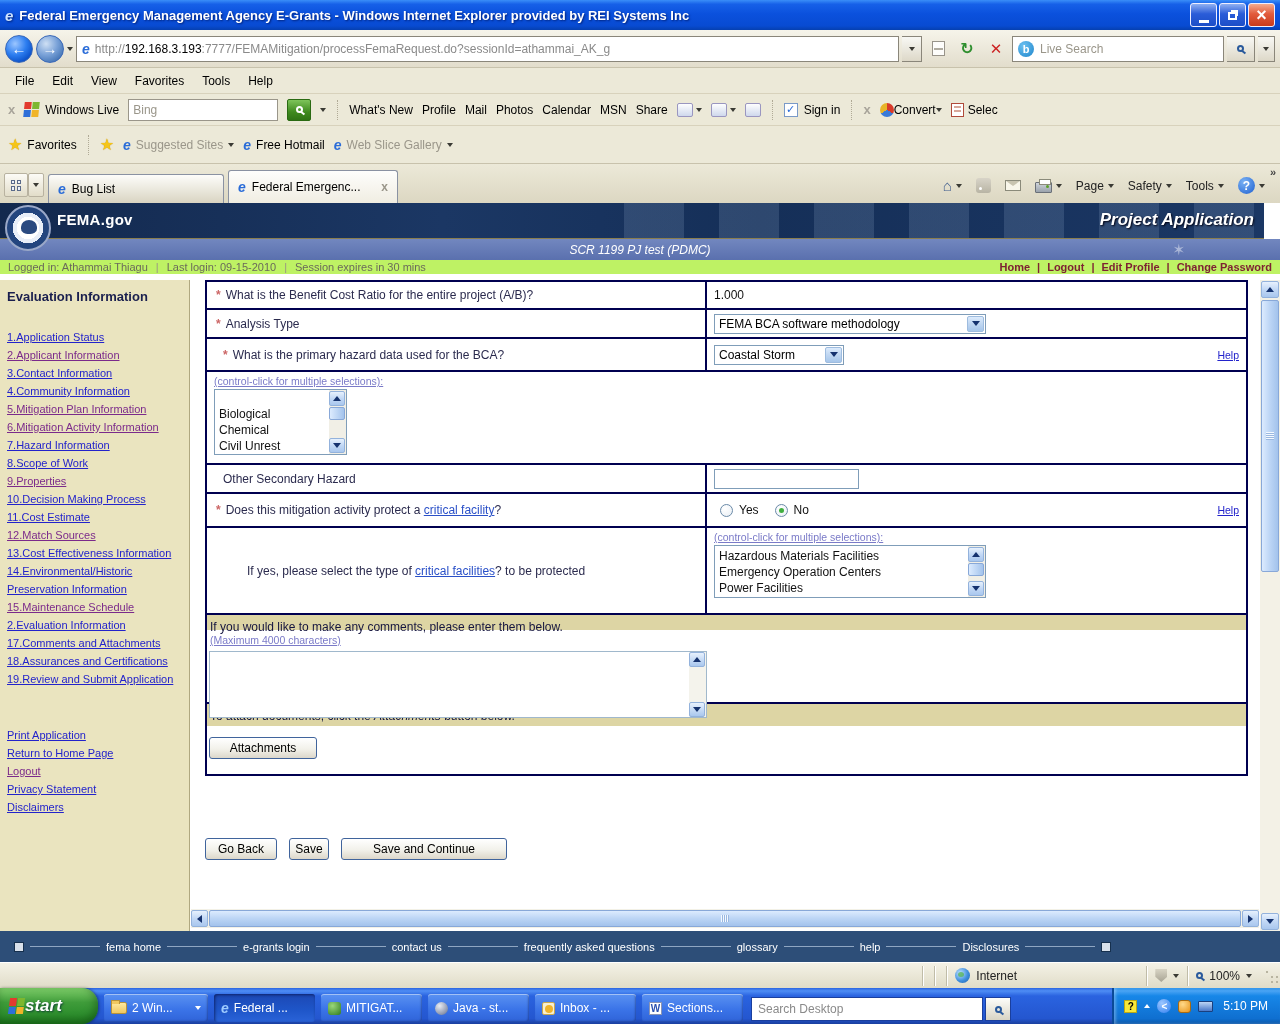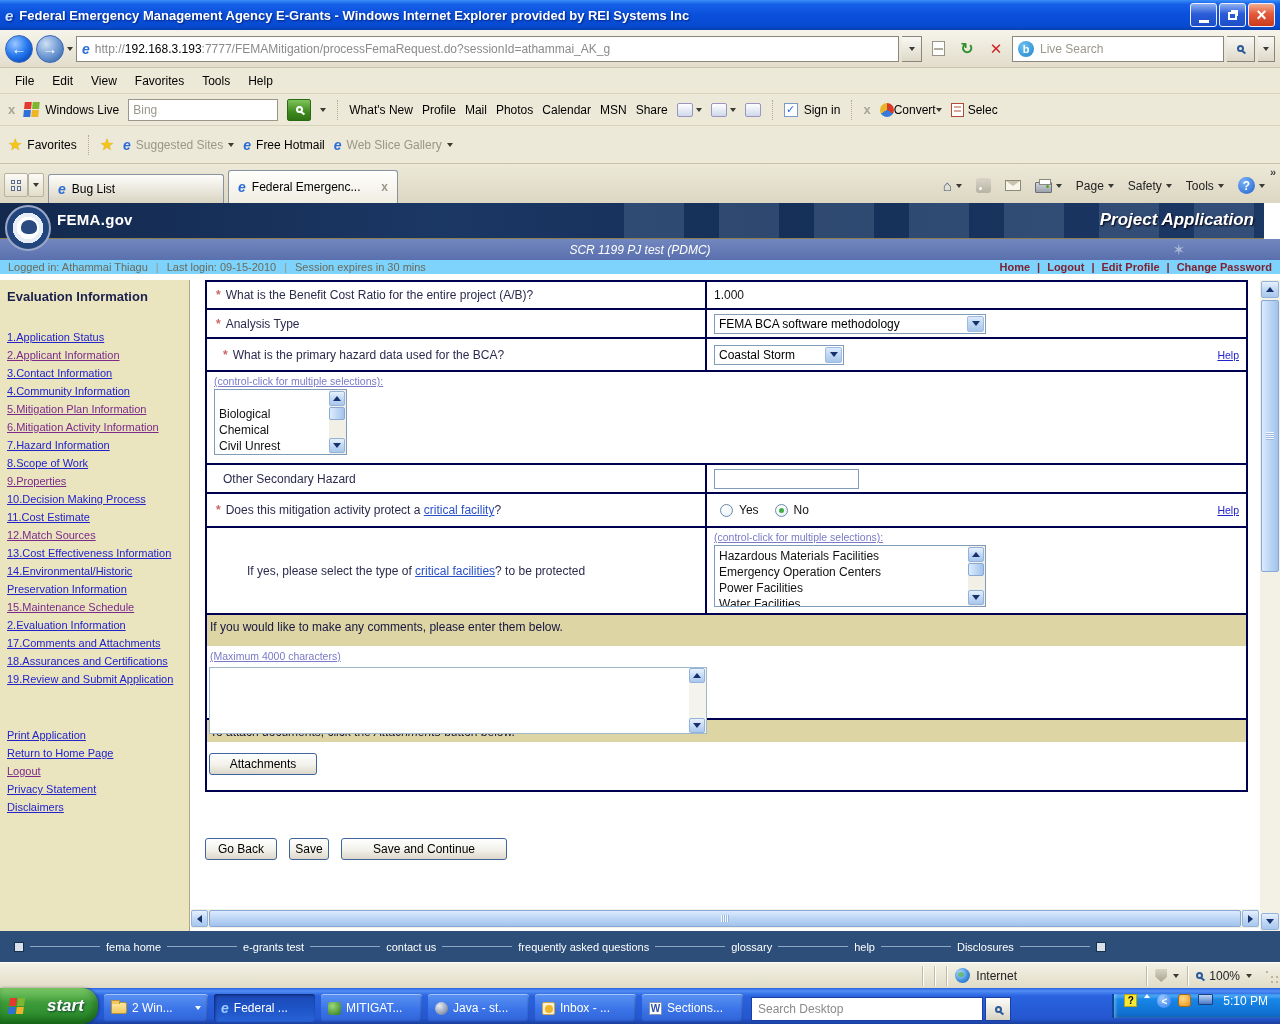--- a/index.html
+++ b/index.html
@@ -102,21 +102,21 @@
   #page{position:absolute;top:203px;left:0;right:0;height:759px;background:#fff}
   .hdr1{position:absolute;top:0;left:0;right:16px;height:36px;background:linear-gradient(90deg,#13294e 0%,#1b3764 35%,#152f58 60%,#1b3764 100%);border-bottom:1px solid #8a7e4e}
   .hdr1::after{content:"";position:absolute;right:0;top:0;bottom:0;width:640px;background:repeating-linear-gradient(90deg,rgba(160,185,215,.18) 0 60px,rgba(20,40,80,0) 60px 95px)}
   .seal{position:absolute;top:2px;left:5px;width:46px;height:46px;border-radius:50%;z-index:6;
     background:radial-gradient(circle,#fff 0 38%,#e8eef8 38% 52%,#23457e 52% 100%);border:2px solid #9aa8c8}
   .seal::after{content:"";position:absolute;left:14px;top:13px;width:16px;height:14px;border-radius:50% 50% 40% 40%;background:#2a4a80}
   .brand{position:absolute;left:57px;top:8px;color:#fff;font-weight:bold;font-size:15px;letter-spacing:.3px;z-index:7}
   .app-title{position:absolute;right:10px;top:7px;color:#fff;font-weight:bold;font-style:italic;font-size:17px;z-index:7;text-shadow:1px 1px 2px #001}
   .hdr2{position:absolute;top:36px;left:0;right:0;height:21px;background:linear-gradient(180deg,#7287bf,#5a70ae);display:flex;align-items:center;justify-content:center;color:#fff;font-style:italic;font-size:12px}
   .hdr2 .deco-star{position:absolute;right:95px;top:2px;color:rgba(255,255,255,.45);font-size:15px}
-  .hdr3{position:absolute;top:57px;left:0;right:0;height:14px;background:#7dd3fc;display:flex;align-items:center;padding:0 8px;font-size:11px;color:#6a6a5a}
+  .hdr3{position:absolute;top:57px;left:0;right:0;height:14px;background:#bef264;display:flex;align-items:center;padding:0 8px;font-size:11px;color:#6a6a5a}
   .sess span + span::before{content:"|";margin:0 8px;color:#9a9684}
   .mnav{margin-left:auto;display:flex;align-items:flex-start;font-weight:bold;color:#7d2332}
   .mnav span + span::before{content:"|";margin:0 7px;color:#7d2332}
   .mnav span{cursor:pointer}
 
   
   .pbody{position:absolute;top:77px;left:0;right:0;height:651px}
   .sidebar{position:absolute;left:0;top:0;bottom:0;width:190px;background:#eae4bf;border-right:1px solid #b0a880;padding:9px 7px;overflow:hidden}
   .sb-head{font-size:13px;font-weight:bold;color:#1a1f4e;margin-bottom:24px}
   .side-item{display:block;line-height:18px;font-size:11px;text-decoration:underline;color:#2323cb;cursor:pointer}
@@ -178,40 +178,40 @@
   
   #statusbar{position:absolute;top:962px;left:0;right:0;height:26px;background:linear-gradient(180deg,#f4f2e6,#e0dcc8);border-top:1px solid #fff;display:flex;align-items:center}
   .st-sec{height:20px;border-left:1px solid #c0bca8;box-shadow:inset 1px 0 0 #fff;display:flex;align-items:center;padding:0 8px;gap:6px;color:#222;font-size:12px}
   .globe-icon{width:15px;height:15px;border-radius:50%;background:radial-gradient(circle at 35% 35%,#bfe2ff,#3f8edd 55%,#1c5faa);position:relative}
   .globe-icon::after{content:"";position:absolute;left:3px;top:4px;width:6px;height:5px;border-radius:50%;background:#5ab45a;opacity:.8}
   .shield-icon{width:12px;height:13px;background:linear-gradient(#d8d4c4,#a8a494);clip-path:polygon(0 0,100% 0,100% 60%,50% 100%,0 60%)}
   .grip{width:14px;height:14px;margin:0 2px 0 4px;background:radial-gradient(circle at 3px 3px,#b8b4a0 1.2px,transparent 1.5px),radial-gradient(circle at 8px 8px,#b8b4a0 1.2px,transparent 1.5px),radial-gradient(circle at 13px 13px,#b8b4a0 1.2px,transparent 1.5px),radial-gradient(circle at 8px 13px,#b8b4a0 1.2px,transparent 1.5px),radial-gradient(circle at 13px 8px,#b8b4a0 1.2px,transparent 1.5px)}
 
   
   #taskbar{position:absolute;top:988px;left:0;right:0;height:36px;background:linear-gradient(180deg,#2a63e0 0%,#4e8df4 8%,#2a63e0 22%,#2456cf 85%,#1a3f9e 100%);display:flex;align-items:center}
-  .start-btn{width:98px;height:36px;border-radius:0 16px 16px 0;background:linear-gradient(180deg,#7fcf6a 0%,#3f9c3a 40%,#2e8f2e 72%,#1f7a1f 100%);box-shadow:inset -3px -3px 8px rgba(0,40,0,.35),1px 0 3px rgba(0,0,0,.4);display:flex;align-items:center;padding-left:9px;gap:22px;color:#fff;font-weight:bold;font-style:italic;font-size:17px;text-shadow:1px 1px 2px #143;cursor:pointer}
+  .start-btn{width:98px;height:36px;border-radius:0 16px 16px 0;background:linear-gradient(180deg,#7fcf6a 0%,#3f9c3a 40%,#2e8f2e 72%,#1f7a1f 100%);box-shadow:inset -3px -3px 8px rgba(0,40,0,.35),1px 0 3px rgba(0,0,0,.4);display:flex;align-items:center;padding-left:9px;gap:0;color:#fff;font-weight:bold;font-style:italic;font-size:17px;text-shadow:1px 1px 2px #143;cursor:pointer}
   .start-flag{width:16px;height:16px;display:grid;grid-template-columns:7px 7px;grid-gap:1px;transform:skewX(-8deg)}
   .start-flag i:nth-child(1){background:#e23a2e}.start-flag i:nth-child(2){background:#7db72f}
   .start-flag i:nth-child(3){background:#2e6fd8}.start-flag i:nth-child(4){background:#f0b429}
   .task{height:28px;margin:4px 0 0 6px;border-radius:3px;background:linear-gradient(180deg,#5a92f2,#3b74e8 55%,#2f63d8);box-shadow:inset 0 1px 0 rgba(255,255,255,.45),inset -1px -1px 2px rgba(0,0,40,.3);display:flex;align-items:center;padding:0 7px;gap:5px;color:#fff;font-size:12px;width:101px;white-space:nowrap;overflow:hidden;cursor:pointer}
   .task.active{background:linear-gradient(180deg,#1c48b4,#1e55c8 55%,#2a63d8);box-shadow:inset 1px 1px 3px rgba(0,0,40,.55)}
   .folder-ic{width:16px;height:12px;background:linear-gradient(#ffe9a0,#f0c860);border:1px solid #b8923a;border-radius:1px 2px 2px 1px;position:relative;flex:0 0 auto}
   .folder-ic::before{content:"";position:absolute;left:-1px;top:-3px;width:7px;height:3px;background:#f0c860;border:1px solid #b8923a;border-bottom:none}
   .tk-ie::after{content:"e";font-style:italic;font-weight:bold;color:#9ecbff;font-size:14px}
   .tk-green{width:13px;height:13px;border-radius:3px;background:radial-gradient(circle at 35% 30%,#9ad87a,#2f7a1e);flex:0 0 auto}
   .tk-java{width:13px;height:13px;border-radius:50%;background:radial-gradient(circle at 35% 30%,#e8ecf4,#8a94ac 70%,#5a647c);flex:0 0 auto}
   .tk-inbox{width:13px;height:13px;background:#f8f0d0;border:1px solid #c8a850;border-radius:2px;position:relative;flex:0 0 auto}
   .tk-inbox::after{content:"";position:absolute;left:2px;top:2px;width:8px;height:8px;border-radius:50%;background:#f0b429}
   .tk-word{width:13px;height:13px;background:#fff;border:1px solid #8a94b4;color:#2a50b0;font-weight:bold;font-size:10px;display:flex;align-items:center;justify-content:center;flex:0 0 auto}
   .tk-word::after{content:"W"}
   .tb-search{height:24px;margin:6px 0 0 8px;background:#fff;width:232px;display:flex;align-items:center;padding:0 6px;border:1px solid #1a3f9e}
   .tb-search input{border:none;outline:none;width:100%;font-family:inherit;font-size:12px;color:#444}
   .tb-search input::placeholder{color:#8a8a8a}
   .tb-mag{width:26px;height:24px;margin:6px 0 0 2px;background:linear-gradient(#fdfdfa,#d8d4c4);border:1px solid #1a3f9e;display:flex;align-items:center;justify-content:center;cursor:pointer}
-  .tray{margin-left:auto;height:24px;background:linear-gradient(180deg,#1787e8 0%,#4aa4f4 8%,#1787e8 22%,#0f6fd0 85%,#0a56a8 100%);border-left:2px solid #0a4a98;box-shadow:inset 2px 0 3px rgba(255,255,255,.3);display:flex;align-items:flex-start;padding:0 12px 0 10px;gap:7px;color:#fff}
+  .tray{margin-left:auto;height:36px;background:linear-gradient(180deg,#1787e8 0%,#4aa4f4 8%,#1787e8 22%,#0f6fd0 85%,#0a56a8 100%);border-left:2px solid #0a4a98;box-shadow:inset 2px 0 3px rgba(255,255,255,.3);display:flex;align-items:center;padding:0 12px 0 10px;gap:7px;color:#fff}
   .tr-q{width:13px;height:13px;background:#f8e838;border:1px solid #b8a818;color:#000;font-weight:bold;font-size:10px;display:flex;align-items:center;justify-content:center}
   .tr-q::after{content:"?"}
   .tr-chev{width:14px;height:14px;border-radius:50%;background:radial-gradient(circle at 35% 30%,#9cc6ff,#2d7ef0);color:#fff;font-size:10px;font-weight:bold;display:flex;align-items:center;justify-content:center}
   .tr-chev::after{content:"<"}
   .tr-orange{width:13px;height:13px;border-radius:3px;background:radial-gradient(circle at 35% 30%,#ffd98a,#e8941a);border:1px solid #a86a10}
   .tr-net{width:15px;height:11px;background:linear-gradient(#bcd5f5,#4a78c8);border:1px solid #1a3f7e;border-radius:1px}
   .clock{font-size:12px;margin-left:3px}
 </style>
 </head>
 <body>
@@ -545,39 +545,39 @@
             <a class="help-link">Help</a>
           </div>
         </div>
 
         <div class="frow" style="height:87px">
           <div class="lc ind2">
               <span><span>If yes, please select the type of </span><a class="flink">critical facilities</a><span>? to be protected</span></span>
             </div>
           <div class="vc block">
             <div class="hint">(control-click for multiple selections):</div>
-            <div class="xp-list" style="width:272px;height:62px;margin-top:2px">
+            <div class="xp-list" style="width:272px;height:53px;margin-top:2px">
               <div>Hazardous Materials Facilities</div>
               <div>Emergency Operation Centers</div>
               <div>Power Facilities</div>
               <div>Water Facilities</div>
               <div class="lb-sb">
                 <span class="sbb t">
                     <span class="tri u"></span>
                   </span>
                 <span class="th" style="top:17px;height:13px"></span>
                 <span class="sbb b">
                     <span class="tri d"></span>
                   </span>
               </div>
             </div>
           </div>
         </div>
 
-        <div class="fband" style="height:33px">
+        <div class="fband" style="height:17px">
           <span>If you would like to make any comments, please enter them below.</span>
         </div>
 
         <div class="fsingle" style="height:72px;border-top:none">
           <div class="hint" style="position:absolute;left:3px;top:4px">(Maximum 4000 characters)</div>
           <div class="ta-wrap">
             <textarea style=""></textarea>
             <div class="ta-sb">
               <span class="sbb t" style="position:absolute;top:0;left:0;width:16px;height:15px;background:linear-gradient(180deg,#e7f1fd,#a9c7ee);border:1px solid #93b2dc;border-radius:2px;display:flex;align-items:center;justify-content:center">
                   <span class="tri u"></span>
@@ -624,21 +624,21 @@
           <span class="tri d"></span>
         </span>
     </div>
   </div>
 
   <div class="pfooter">
     <span class="fsq"></span>
     <span class="fline"></span>
     <span class="flabel">fema home</span>
     <span class="fline"></span>
-    <span class="flabel">e-grants test</span>
+    <span class="flabel">e-grants login</span>
     <span class="fline"></span>
     <span class="flabel">contact us</span>
     <span class="fline"></span>
     <span class="flabel">frequently asked questions</span>
     <span class="fline"></span>
     <span class="flabel">glossary</span>
     <span class="fline"></span>
     <span class="flabel">help</span>
     <span class="fline"></span>
     <span class="flabel">Disclosures</span>

